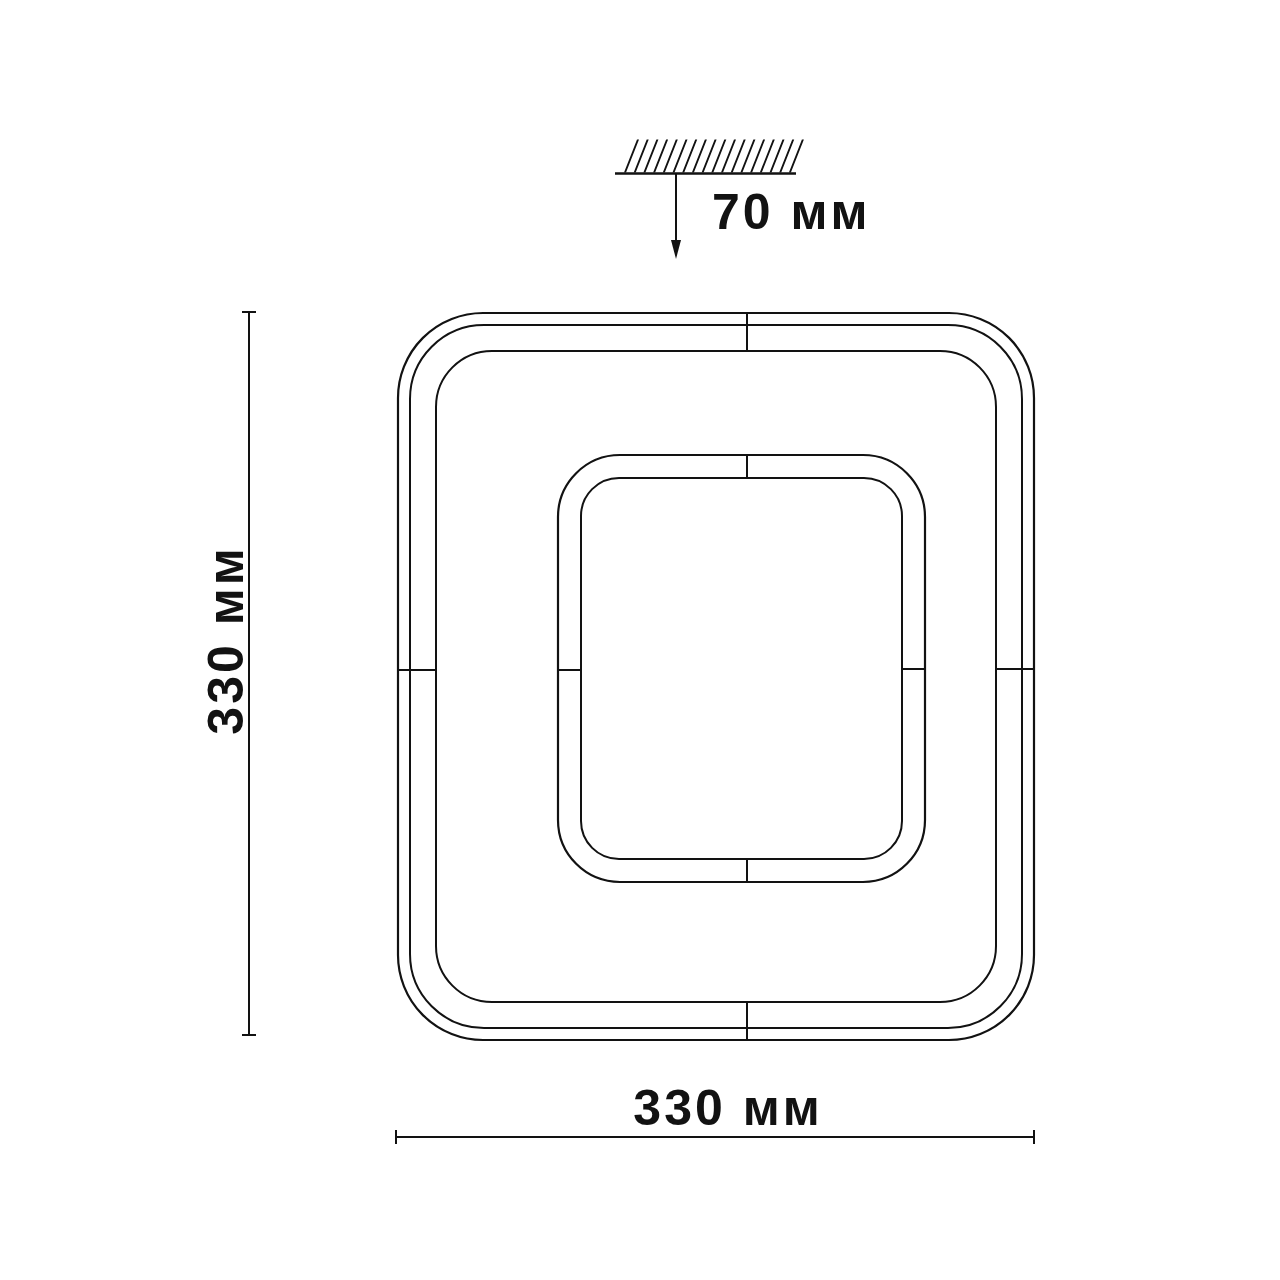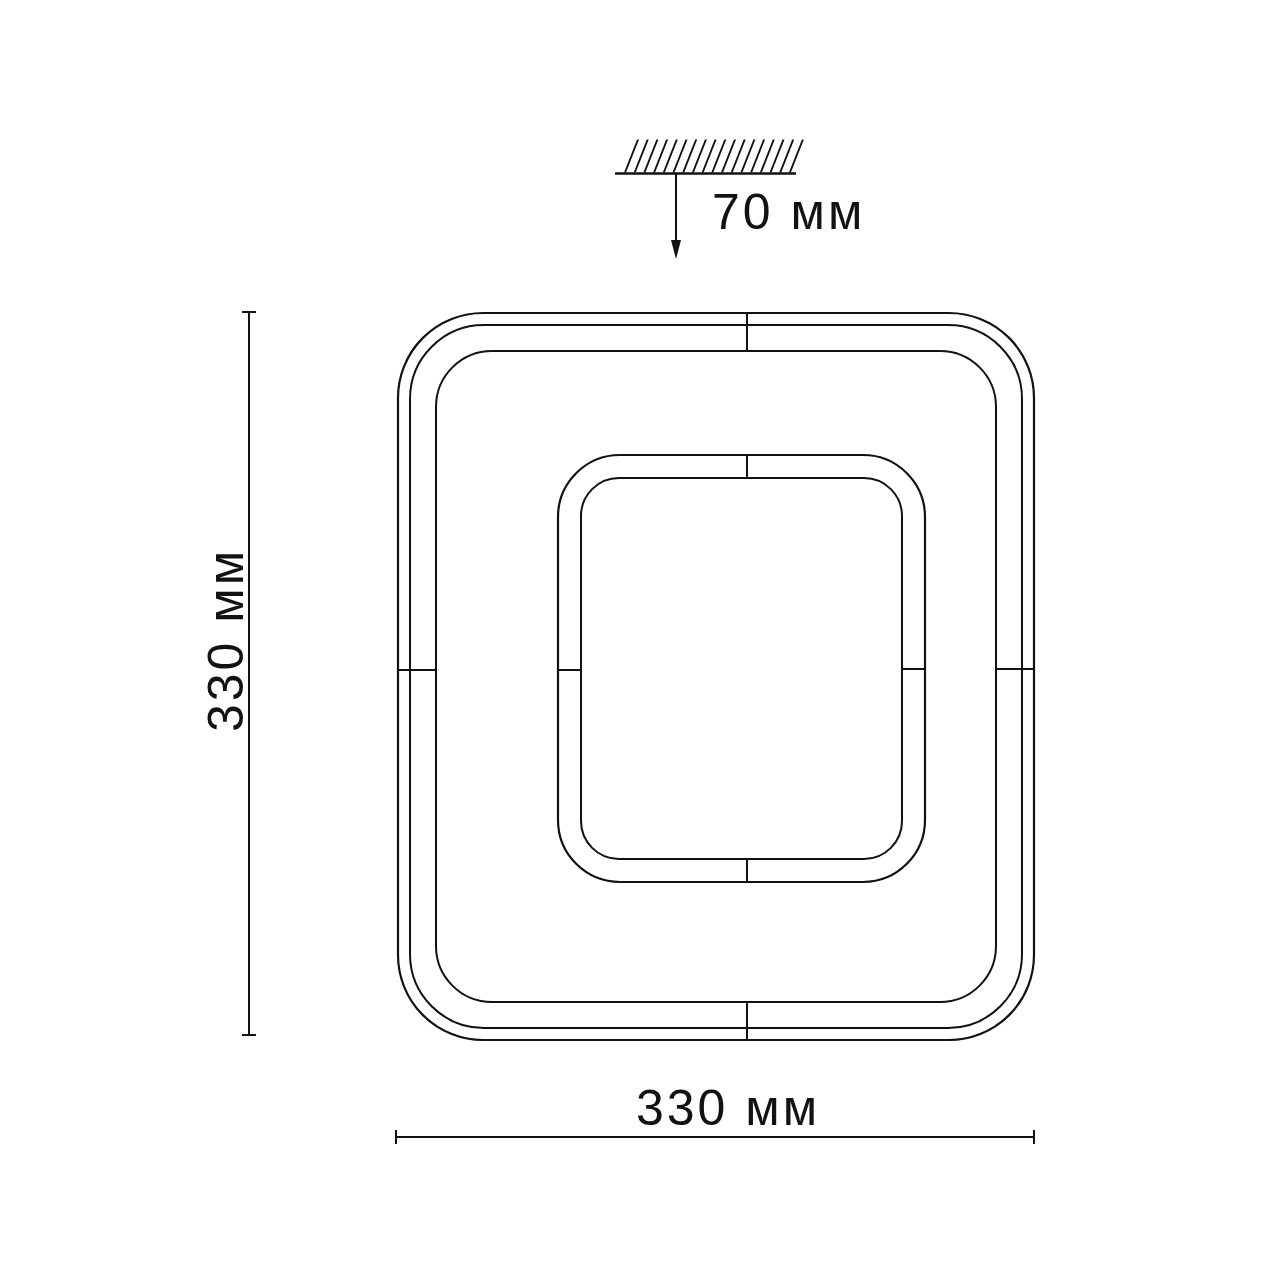--- a/index.html
+++ b/index.html
@@ -13,20 +13,21 @@
     width: 1280px;
     height: 1280px;
     background: var(--background);
     overflow: hidden;
   }
   .stage {
     position: relative;
     width: 1280px;
     height: 1280px;
     background: var(--background);
+    font-weight: bold;
   }
   svg.diagram {
     display: block;
     width: 1280px;
     height: 1280px;
   }
   svg.diagram line,
   svg.diagram path,
   svg.diagram rect {
     stroke: var(--line);

